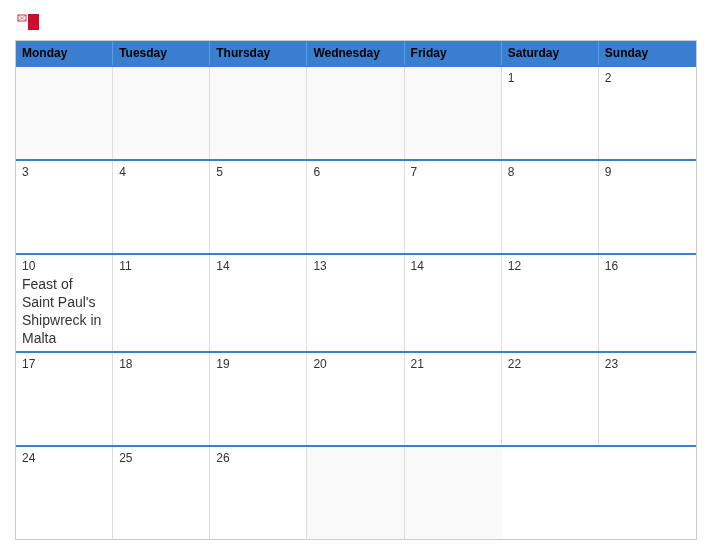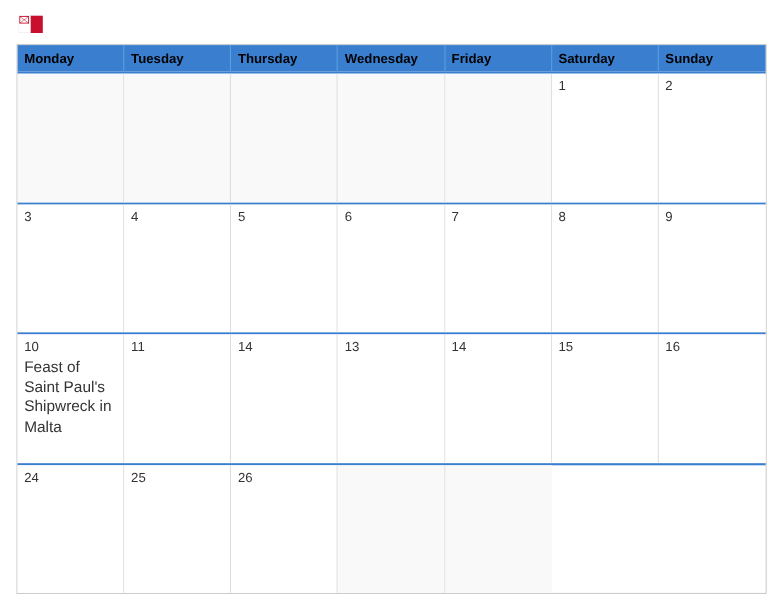--- a/index.html
+++ b/index.html
@@ -203,24 +203,47 @@
           <div class="cal-cell">
             <span class="day-num">14</span>
           </div>
           <div class="cal-cell">
             <span class="day-num">13</span>
           </div>
           <div class="cal-cell">
             <span class="day-num">14</span>
           </div>
           <div class="cal-cell">
-            <span class="day-num">15</span>
+            <span class="day-num">12</span>
           </div>
           <div class="cal-cell">
             <span class="day-num">16</span>
+          </div>
+        </div>
+        <div class="cal-week">
+          <div class="cal-cell">
+            <span class="day-num">17</span>
+          </div>
+          <div class="cal-cell">
+            <span class="day-num">18</span>
+          </div>
+          <div class="cal-cell">
+            <span class="day-num">19</span>
+          </div>
+          <div class="cal-cell">
+            <span class="day-num">20</span>
+          </div>
+          <div class="cal-cell">
+            <span class="day-num">21</span>
+          </div>
+          <div class="cal-cell">
+            <span class="day-num">22</span>
+          </div>
+          <div class="cal-cell">
+            <span class="day-num">23</span>
           </div>
         </div>
         <div class="cal-week">
           <div class="cal-cell">
             <span class="day-num">24</span>
           </div>
           <div class="cal-cell">
             <span class="day-num">25</span>
           </div>
           <div class="cal-cell">

